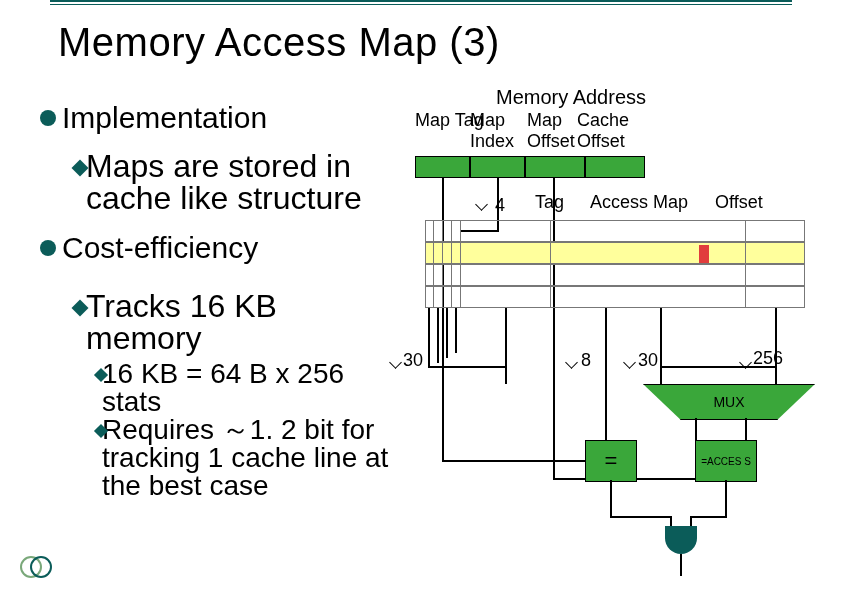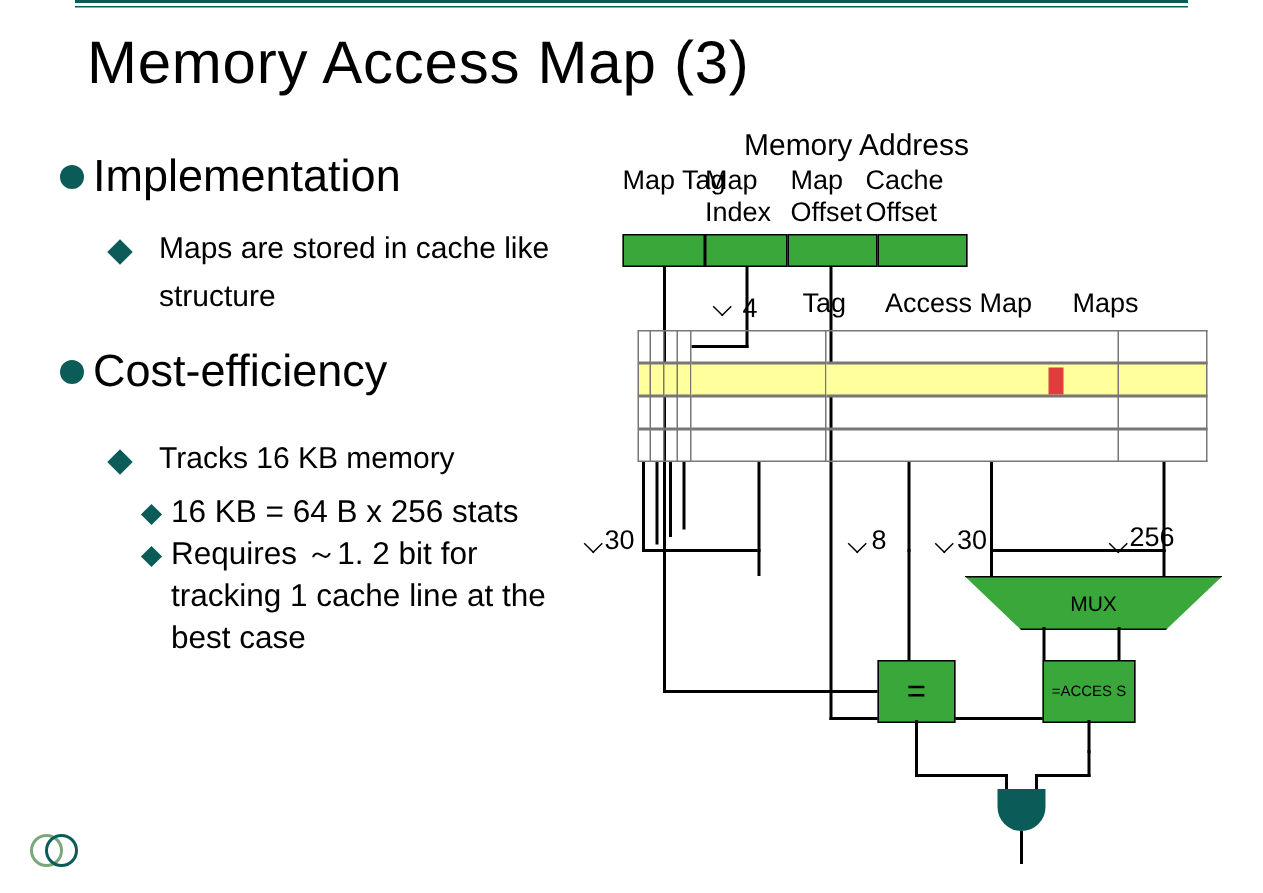--- a/index.html
+++ b/index.html
@@ -8,24 +8,24 @@
     .rule .l1 { position:absolute; left:50px; right:50px; top:0; height:2px; background:#0b5c59; }
     .rule .l2 { position:absolute; left:50px; right:50px; top:4px; height:1px; background:#0b5c59; }
     .title { position:absolute; left:58px; top:20px; font-size:40px; letter-spacing:0.5px; }
     
     .col-left { position:absolute; left:40px; top:100px; width:355px; }
     .b1 { position:relative; margin-bottom:14px; }
     .b1 .dot { position:absolute; left:0; top:10px; width:16px; height:16px; background:#0b5c59; border-radius:50%; }
     .b1 .text { margin-left:22px; font-size:30px; line-height:36px; }
     .b2 { position:relative; margin:0 0 0 34px; padding-right:4px; }
     .b2 .dia { position:absolute; left:0; top:12px; width:12px; height:12px; background:#0b5c59; transform:rotate(45deg); }
-    .b2 .text { margin-left:32px; font-size:20px; line-height:32px; }
+    .b2 .text { margin-left:12px; font-size:32px; line-height:32px; }
     .b3 { position:relative; margin:0 0 0 56px; }
     .b3 .dia { position:absolute; left:0; top:10px; width:10px; height:10px; background:#0b5c59; transform:rotate(45deg); }
-    .b3 .text { margin-left:18px; font-size:21px; line-height:28px; }
+    .b3 .text { margin-left:6px; font-size:28px; line-height:28px; }
     .logo { position:absolute; left:18px; bottom:14px; width:36px; height:28px; }
     .logo svg { width:36px; height:28px; }
 
     
     .diag { position:absolute; left:395px; top:90px; width:440px; height:470px; font-size:18px; }
     .d-abs { position:absolute; }
     .seg { display:inline-block; height:22px; border:1px solid #000; background:#3aa73a; box-sizing:border-box; vertical-align:top; }
     
     .cache { display:grid; grid-template-rows:repeat(4,22px); }
     .cache .row { display:flex; }
@@ -115,21 +115,21 @@
     <div class="wire" style="left:158px; top:388px; width:202px; height:2px;"></div>
     <div class="wire" style="left:358px; top:354px; width:2px; height:36px;"></div>
 
     <div class="d-abs" style="left:82px; top:110px;">
         <div class="tick"></div>
       </div>
     <div class="num d-abs" style="left:100px; top:105px;">4</div>
 
     <div class="thlabels" style="left:140px; top:102px;">Tag</div>
     <div class="thlabels" style="left:195px; top:102px;">Access Map</div>
-    <div class="thlabels" style="left:320px; top:102px;">Maps</div>
+    <div class="thlabels" style="left:320px; top:102px;">Offset</div>
 
     <div class="cache d-abs" style="left:30px; top:130px; width:380px;">
 
       <div class="row">
         <div class="cell" style="width:9px;"></div>
           <div class="cell" style="width:9px;"></div>
           <div class="cell" style="width:9px;"></div>
           <div class="cell" style="width:9px;"></div>
         <div class="cell" style="width:90px;"></div>
           <div class="cell" style="width:195px;"></div>

